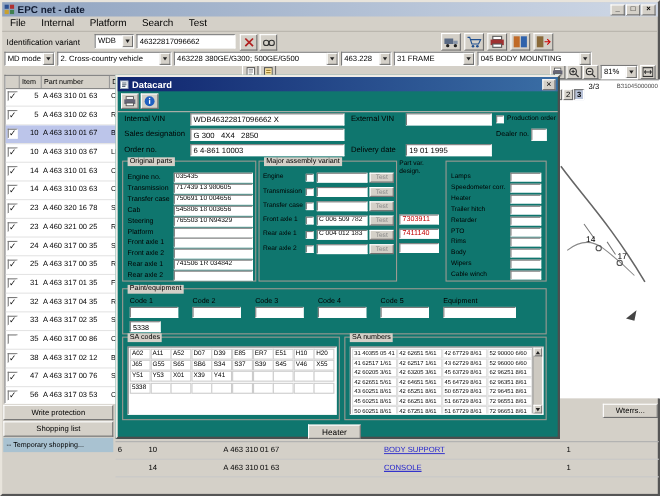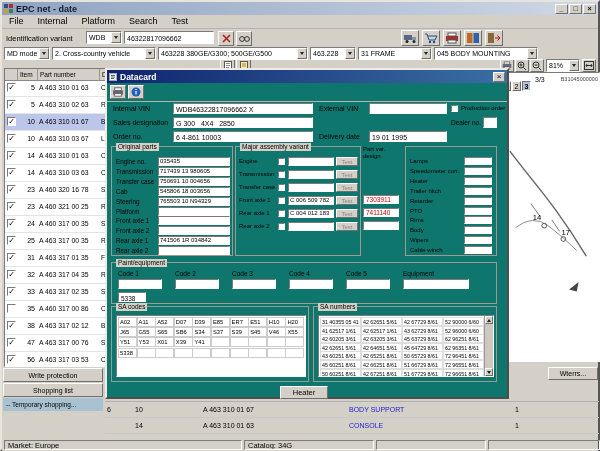--- a/index.html
+++ b/index.html
@@ -635,26 +635,20 @@
       </div>
       <div class="rrow" style="top: 16px;">
         <div class="rcell" style="left: 2px; width: 22px;"></div>
         <div class="rcell" style="left: 30px; width: 62px;">14</div>
         <div class="rcell" style="left: 98px; width: 140px;">A 463 310 01 63</div>
         <div class="rcell link" style="left: 244px; width: 160px;">CONSOLE</div>
         <div class="rcell" style="left: 410px; width: 40px;">1</div>
       </div>
     </div>
 
-  <div id="statusbar">
-    <div class="scell" style="left:2px;width:238px;">Market: Europe</div>
-    <div class="scell" style="left:242px;width:130px;">Catalog: 34G</div>
-    <div class="scell" style="left:374px;width:110px;"></div>
-    <div class="scell" style="left:486px;width:112px;"></div>
-  </div>
 
 <div class="combo" style="left: 84px; top: 29px; width: 36px;">WDB<div class="cbtn">
         <div class="tri"></div>
       </div></div>
     <div class="combo" style="left: 2px; top: 45px; width: 46px;">MD mode<div class="cbtn">
         <div class="tri"></div>
       </div></div>
     <div class="combo" style="left: 50px; top: 45px; width: 104px;">2. Cross-country vehicle<div class="cbtn">
         <div class="tri"></div>
       </div></div>

